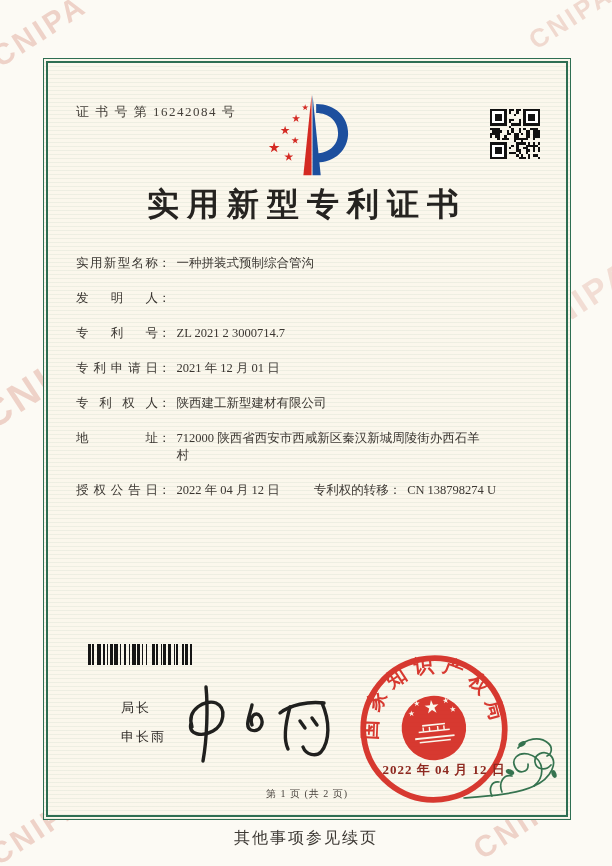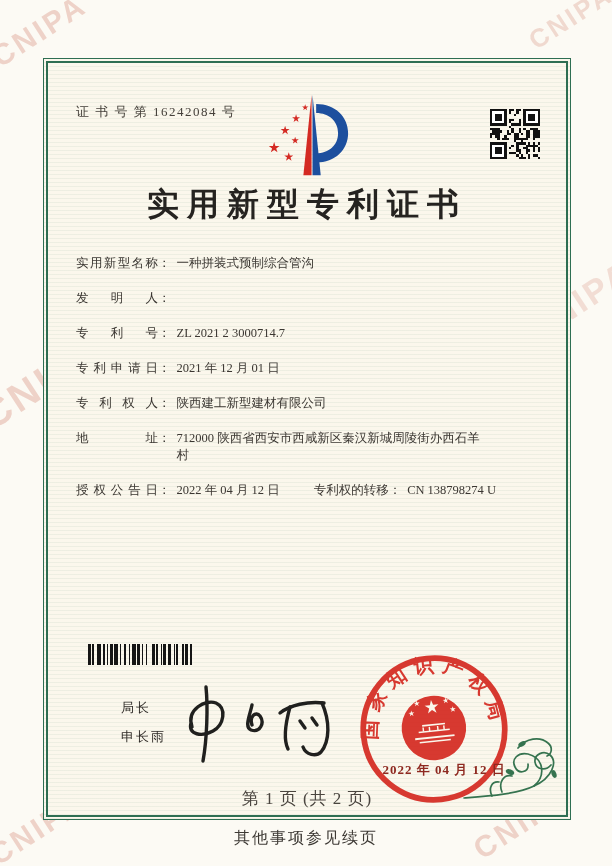--- a/index.html
+++ b/index.html
@@ -58,21 +58,21 @@
   .barcode{position:absolute;left:42px;top:585px;width:164px;height:21px;}
   .sig{position:absolute;left:46px;top:640px;font-size:13px;letter-spacing:2px;color:#2f2b27;margin-left:31px;}
   .sig div{margin-bottom:11px;}
   .signature{position:absolute;left:128px;top:618px;}
   .seal{position:absolute;left:312px;top:592px;width:156px;height:156px;}
   .seal svg{position:absolute;left:0;top:0;}
   .sealdate{
     position:absolute;left:318px;top:702px;width:164px;text-align:center;
     font-size:13px;letter-spacing:1px;color:#8e2920;font-weight:600;
   }
-  .pageno{position:absolute;left:0;top:728px;width:100%;text-align:center;font-size:17px;color:#4a453f;letter-spacing:1px;}
+  .pageno{position:absolute;left:0;top:728px;width:100%;text-align:center;font-size:10px;color:#4a453f;letter-spacing:1px;}
   .flourish{position:absolute;right:4px;bottom:3px;}
   .note{position:absolute;left:0;top:828px;width:100%;text-align:center;font-size:16px;letter-spacing:2px;color:#3d3934;}
 </style>
 </head>
 <body>
 
 <div class="page">
 
   <div class="wm wm1">CNIPA</div>
   <div class="wm wm2">CNIPA</div>

